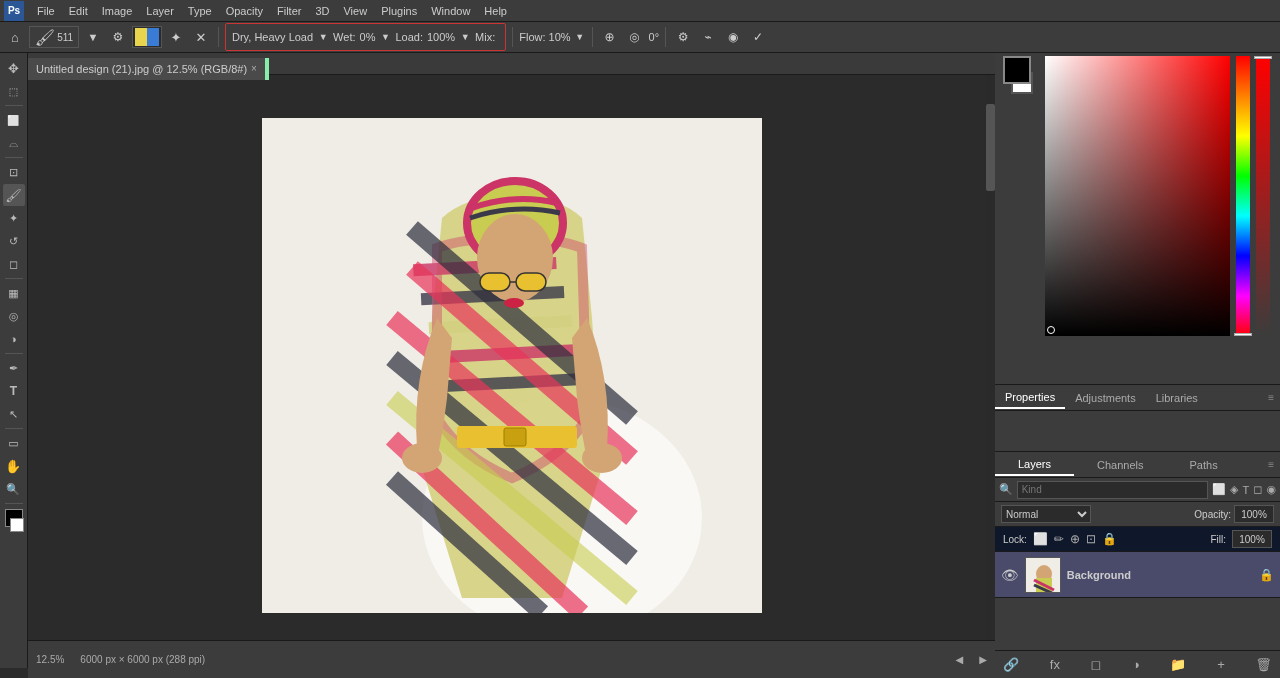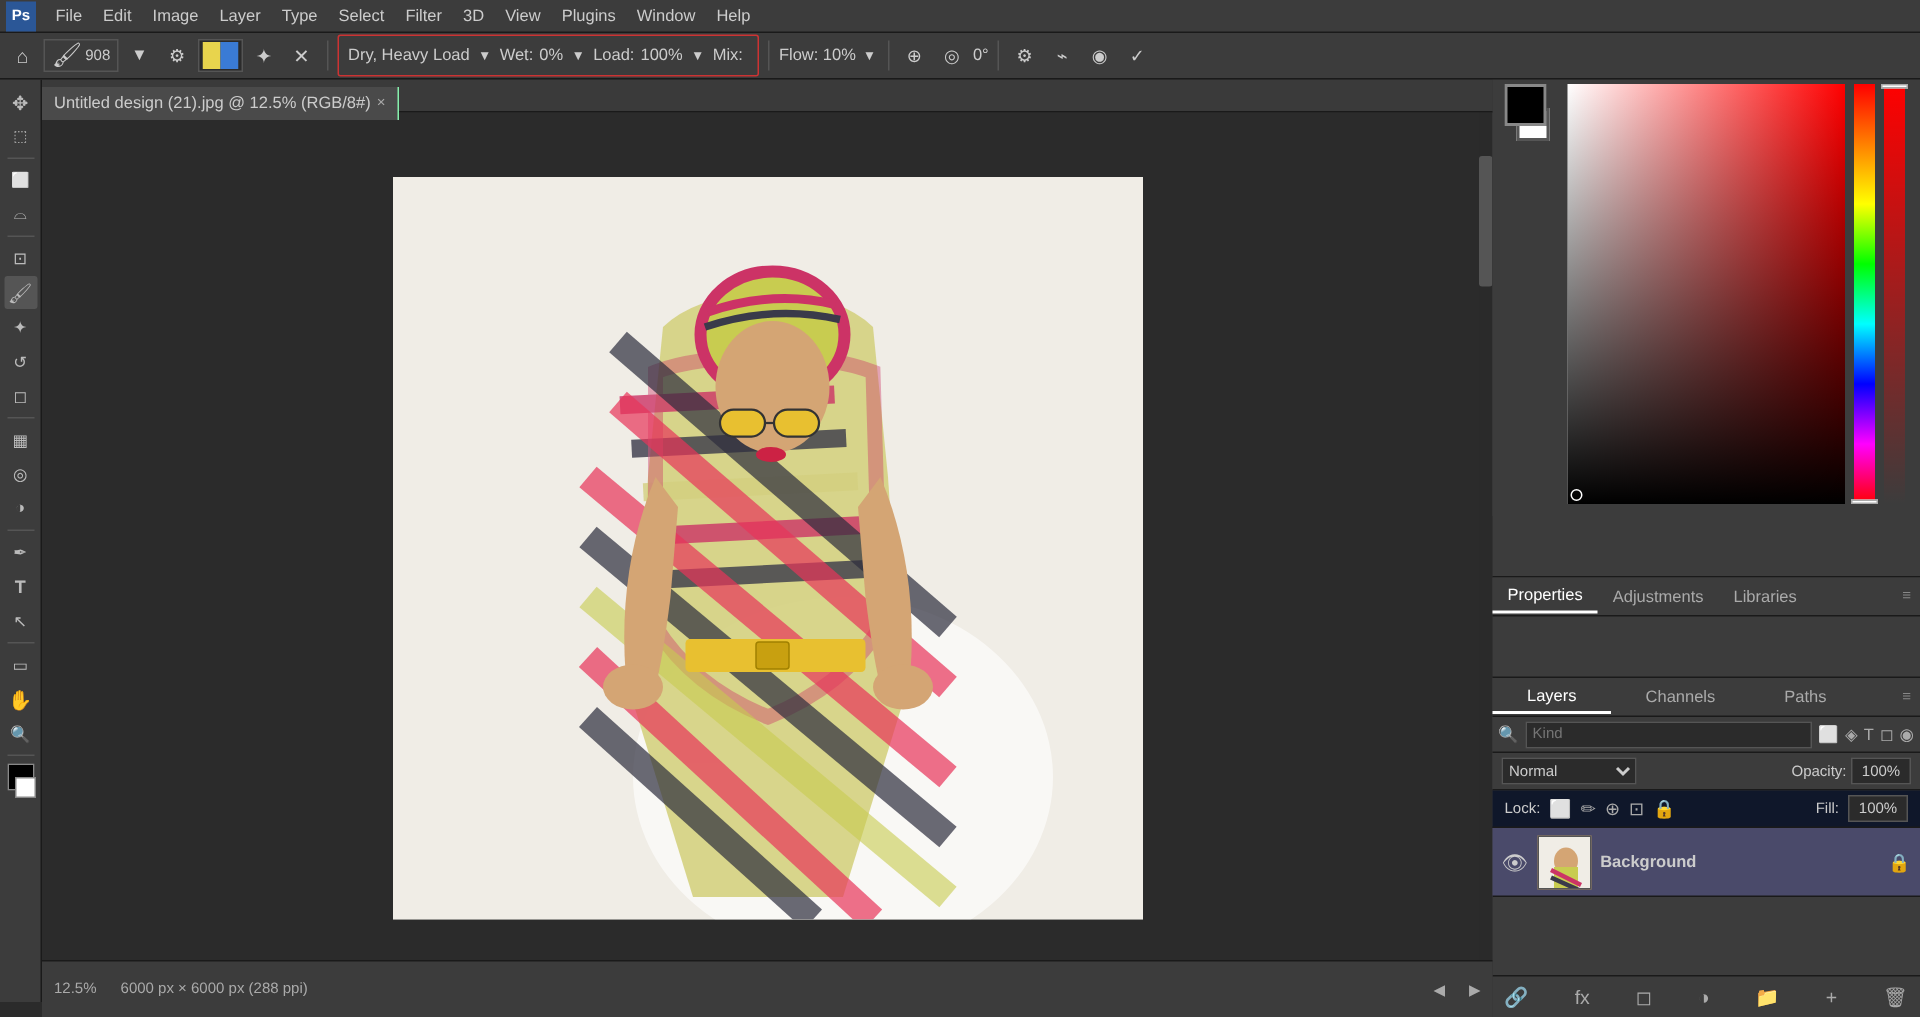--- a/index.html
+++ b/index.html
@@ -20,21 +20,21 @@
     #left-panel { position: absolute; left: 0; top: 53px; width: 28px; height: 615px; background: #3c3c3c; border-right: 1px solid #1a1a1a; display: flex; flex-direction: column; align-items: center; padding: 4px 0; gap: 1px; }
     .tool-btn { width: 22px; height: 22px; display: flex; align-items: center; justify-content: center; cursor: pointer; border-radius: 2px; font-size: 13px; color: #bbb; border: none; background: transparent; }
     .tool-btn.active { background: #555; }
     .tool-separator { width: 18px; height: 1px; background: #555; margin: 2px 0; }
 
     
     #canvas-area { position: absolute; left: 28px; top: 53px; right: 285px; bottom: 22px; background: #2b2b2b; overflow: hidden; display: flex; align-items: center; justify-content: center; }
 
     
     #tab-bar { position: absolute; left: 28px; top: 53px; right: 285px; height: 22px; background: #3c3c3c; border-bottom: 1px solid #1a1a1a; display: flex; align-items: center; }
-    .file-tab { display: flex; align-items: center; height: 22px; padding: 0 8px; background: #4a4a4a; border-right: 1px solid #86efac; font-size: 11px; color: #ccc; cursor: pointer; gap: 4px; margin-top: 10px; }
+    .file-tab { display: flex; align-items: center; height: 22px; padding: 0 8px; background: #4a4a4a; border-right: 4px solid #86efac; font-size: 11px; color: #ccc; cursor: pointer; gap: 4px; margin-top: 10px; }
     .tab-close { font-size: 10px; cursor: pointer; color: #aaa; }
     .panel-tab { padding: 4px 10px; font-size: 11px; color: #aaa; cursor: pointer; }
     .panel-tab.active { color: #fff; border-bottom: 2px solid #fff; }
     .layers-tab { padding: 4px 23px; font-size: 11px; color: #aaa; cursor: pointer; }
     .layers-tab.active { color: #fff; border-bottom: 2px solid #fff; }
 
     .layer-item { display: flex; align-items: center; height: 42px; padding: 0 6px; gap: 6px; background: #444; border-bottom: 1px solid #1a1a1a; cursor: pointer; }
     .layer-name { flex: 1; font-size: 11px; color: #ccc; }
 
     
@@ -51,36 +51,36 @@
 </head>
 <body>
 
 <div id="menu-bar">
   <div class="menu-logo">Ps</div>
   <div class="menu-item">File</div>
   <div class="menu-item">Edit</div>
   <div class="menu-item">Image</div>
   <div class="menu-item">Layer</div>
   <div class="menu-item">Type</div>
-  <div class="menu-item">Select</div>
+  <div class="menu-item">Opacity</div>
   <div class="menu-item">Filter</div>
   <div class="menu-item">3D</div>
   <div class="menu-item">View</div>
   <div class="menu-item">Plugins</div>
   <div class="menu-item">Window</div>
   <div class="menu-item">Help</div>
 </div>
 
 <div id="toolbar" style="position:absolute;top:22px;left:0;right:0;height:31px;background:#3c3c3c;border-bottom:1px solid #1a1a1a;display:flex;align-items:center;padding:0 4px;gap:3px;z-index:10;">
 
   <button class="toolbar-btn">⌂</button>
 
   <div class="brush-preset-icon" style="display:flex;align-items:center;gap:2px;width:50px;border:1px solid #555;height:22px;background:#3c3c3c;padding:0 4px;cursor:pointer;">
     <span style="font-size:16px;">🖌</span>
-    <span style="font-size:10px;color:#ccc;">908</span>
+    <span style="font-size:10px;color:#ccc;">511</span>
   </div>
   <button class="toolbar-btn" style="font-size:11px;">▼</button>
 
   <button class="toolbar-btn" style="font-size:12px;">⚙</button>
 
   <div style="width:30px;height:22px;border:1px solid #555;background:#2b2b2b;display:flex;align-items:center;justify-content:center;cursor:pointer;">
     <svg width="24" height="18" viewBox="0 0 24 18">
         <rect x="0" y="0" width="12" height="18" fill="#e8d44d"></rect>
         <rect x="12" y="0" width="12" height="18" fill="#3a7bd5"></rect>
       </svg>

